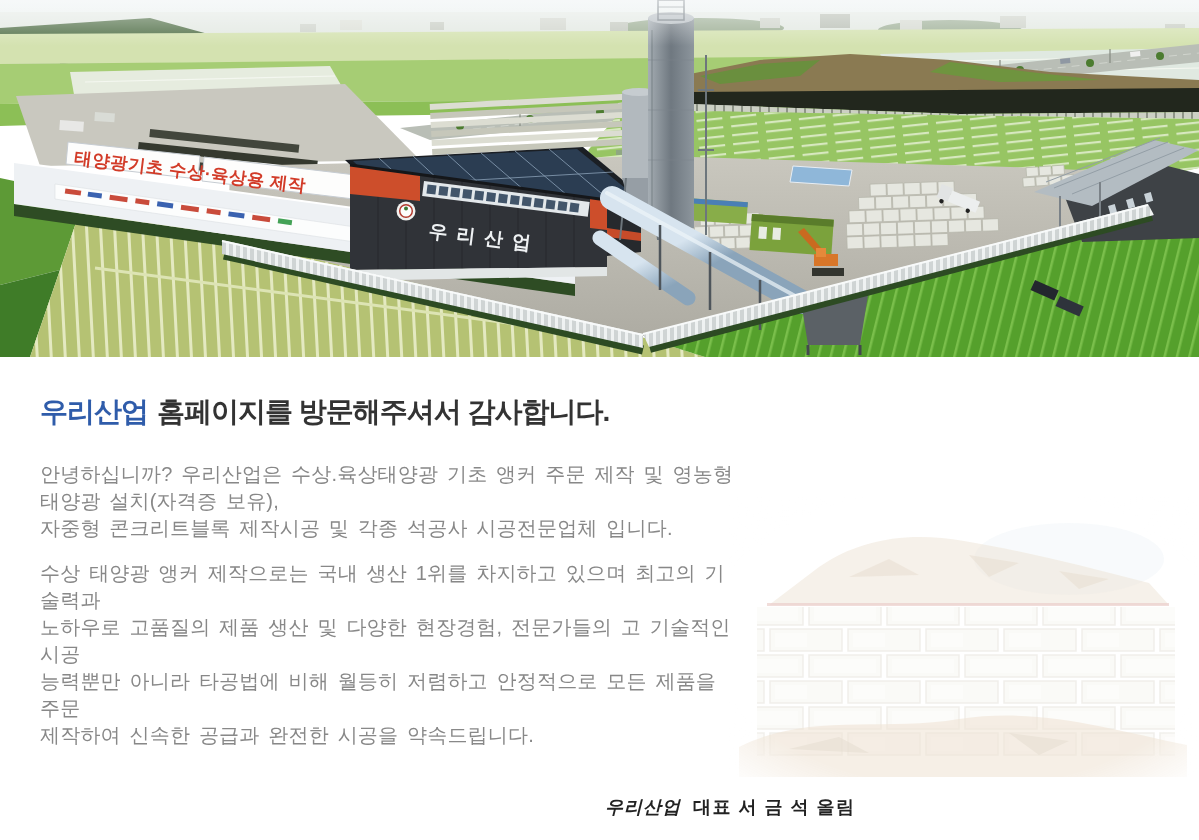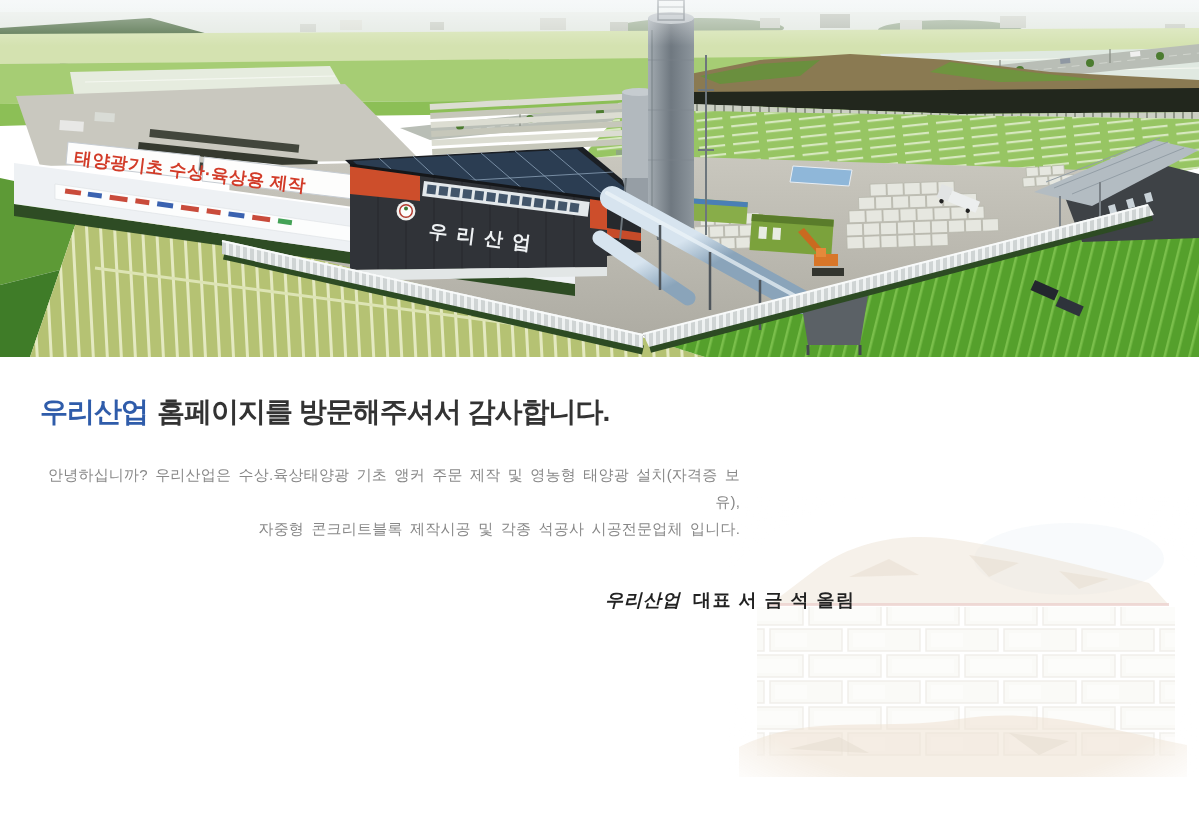--- a/index.html
+++ b/index.html
@@ -4,21 +4,21 @@
 <title>우리산업</title>
 <style>
   html,body{margin:0;padding:0;background:#ffffff;font-family:"Liberation Sans",sans-serif;}
   .page{width:1199px;height:840px;position:relative;overflow:hidden;background:#fff;}
   .hero{width:1199px;height:357px;display:block;position:relative;}
   .hero svg{display:block;}
   svg text{font-family:"Liberation Sans",sans-serif;}
   .greeting{position:relative;height:483px;padding:38px 40px 0;box-sizing:border-box;border-radius:12px;}
   .title{font-size:28px;font-weight:700;color:#333;margin:0 0 32px;letter-spacing:-1px;line-height:1.2;position:relative;z-index:2;}
   .t-accent{color:#2f5caa;margin-right:9px;}
-  .para{font-size:15px;line-height:27px;color:#888;margin:0 0 18px;white-space:pre-line;word-spacing:3px;letter-spacing:.2px;position:relative;z-index:2;max-width:700px;text-align:right;}
+  .para{font-size:20px;line-height:27px;color:#888;margin:0 0 18px;white-space:pre-line;word-spacing:3px;letter-spacing:.2px;position:relative;z-index:2;max-width:700px;}
   .signature{position:relative;z-index:2;margin:46px 0 0 565px;font-size:18px;color:#222;display:flex;align-items:baseline;gap:12px;}
   .sig-company{font-style:italic;font-weight:700;letter-spacing:1px;}
   .sig-suffix{font-weight:700;letter-spacing:1.5px;}
   .watermark{position:absolute;top:140px;right:2px;width:468px;height:280px;opacity:.26;z-index:1;pointer-events:none;}
 </style>
 </head>
 <body>
 
 <div class="page">
 
@@ -385,20 +385,24 @@
   </div>
 
   <section class="greeting">
 
     <h1 class="title">
       <span class="t-accent">우리산업</span><span>홈페이지를 방문해주셔서 감사합니다.</span>
     </h1>
 
     <p class="para">안녕하십니까? 우리산업은 수상.육상태양광 기초 앵커 주문 제작 및 영농형 태양광 설치(자격증 보유),
 자중형 콘크리트블록 제작시공 및 각종 석공사 시공전문업체 입니다.</p>
+    <p class="para">수상 태양광 앵커 제작으로는 국내 생산 1위를 차지하고 있으며 최고의 기술력과
+노하우로 고품질의 제품 생산 및 다양한 현장경험, 전문가들의 고 기술적인 시공
+능력뿐만 아니라 타공법에 비해 월등히 저렴하고 안정적으로 모든 제품을 주문
+제작하여 신속한 공급과 완전한 시공을 약속드립니다.</p>
 
     <div class="signature">
       <span class="sig-company">우리산업</span>
       <span class="sig-suffix">대표 서 금 석 올림</span>
     </div>
 
     <div class="watermark">
       <svg width="468" height="280" viewBox="0 0 468 280">
         <defs>
           <pattern id="wmBlocks" width="78" height="52" patternUnits="userSpaceOnUse">

